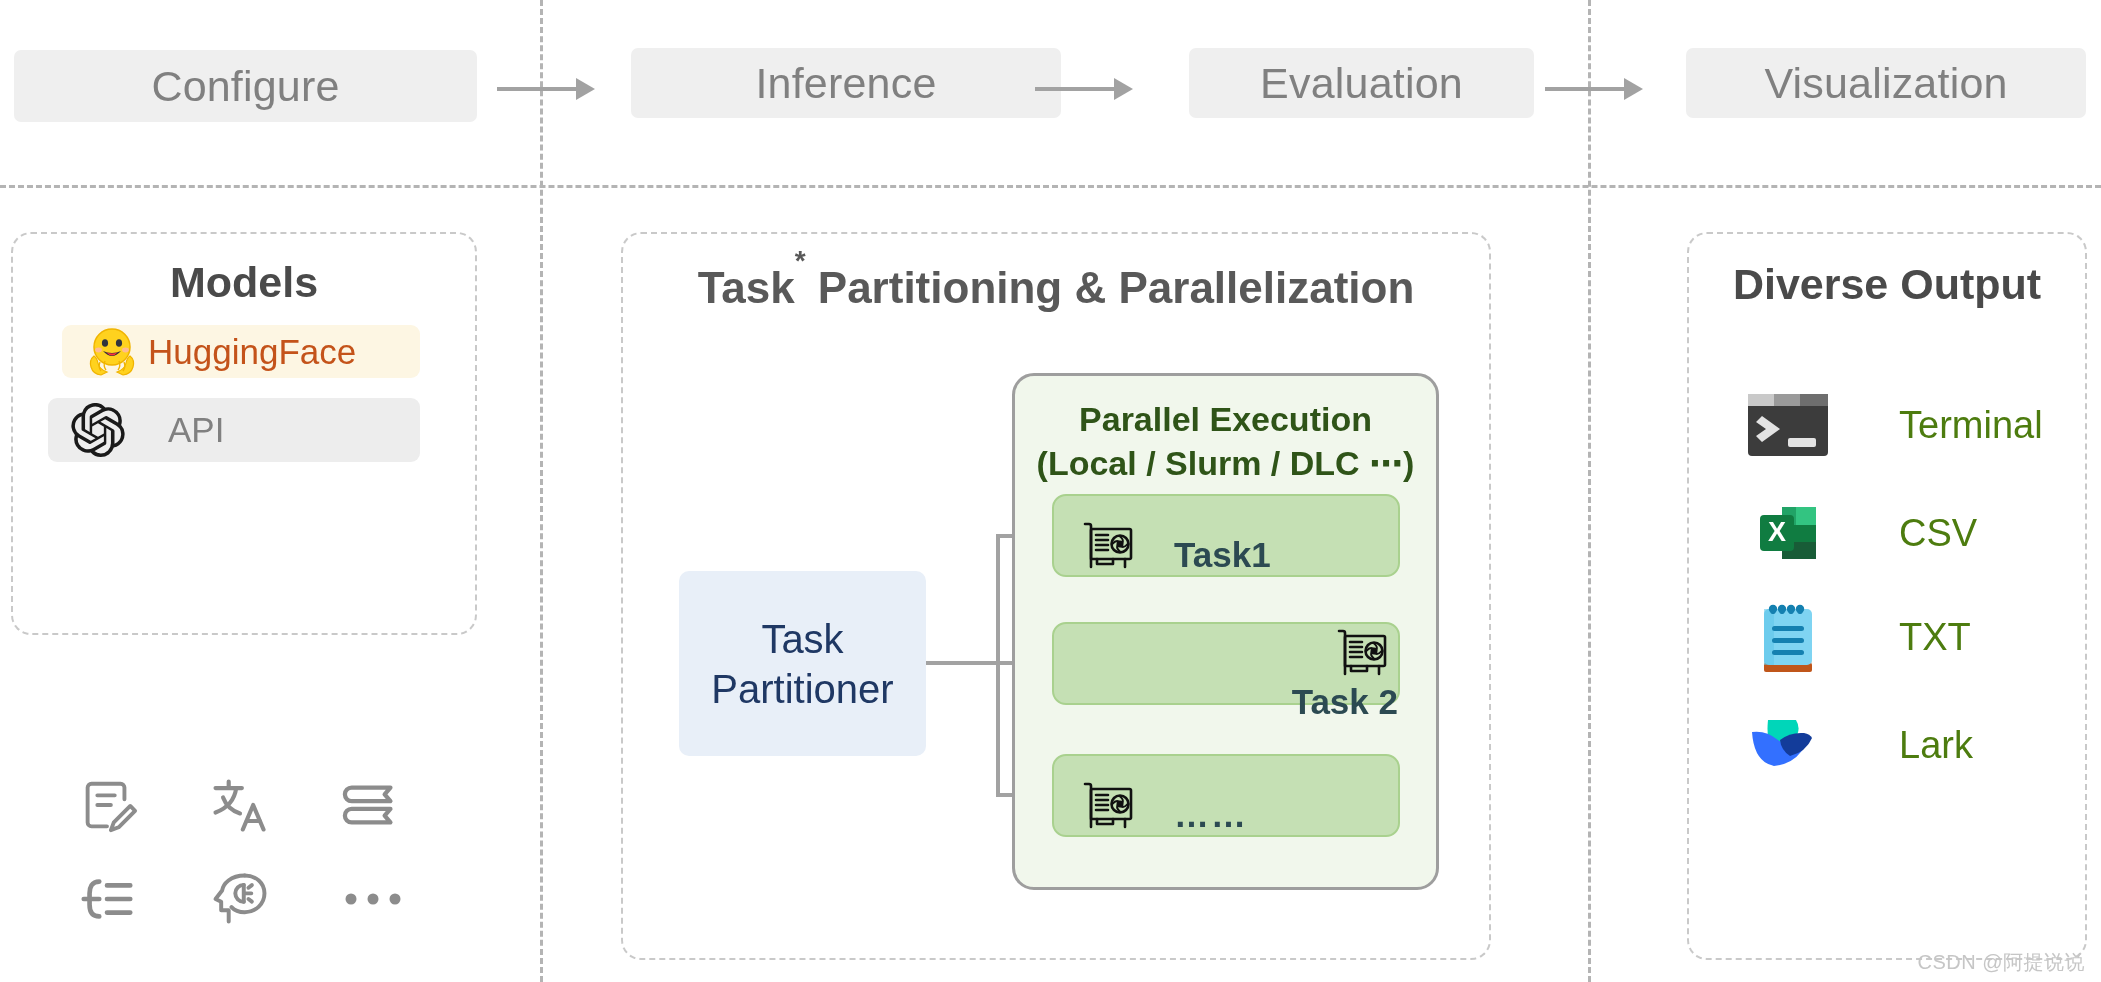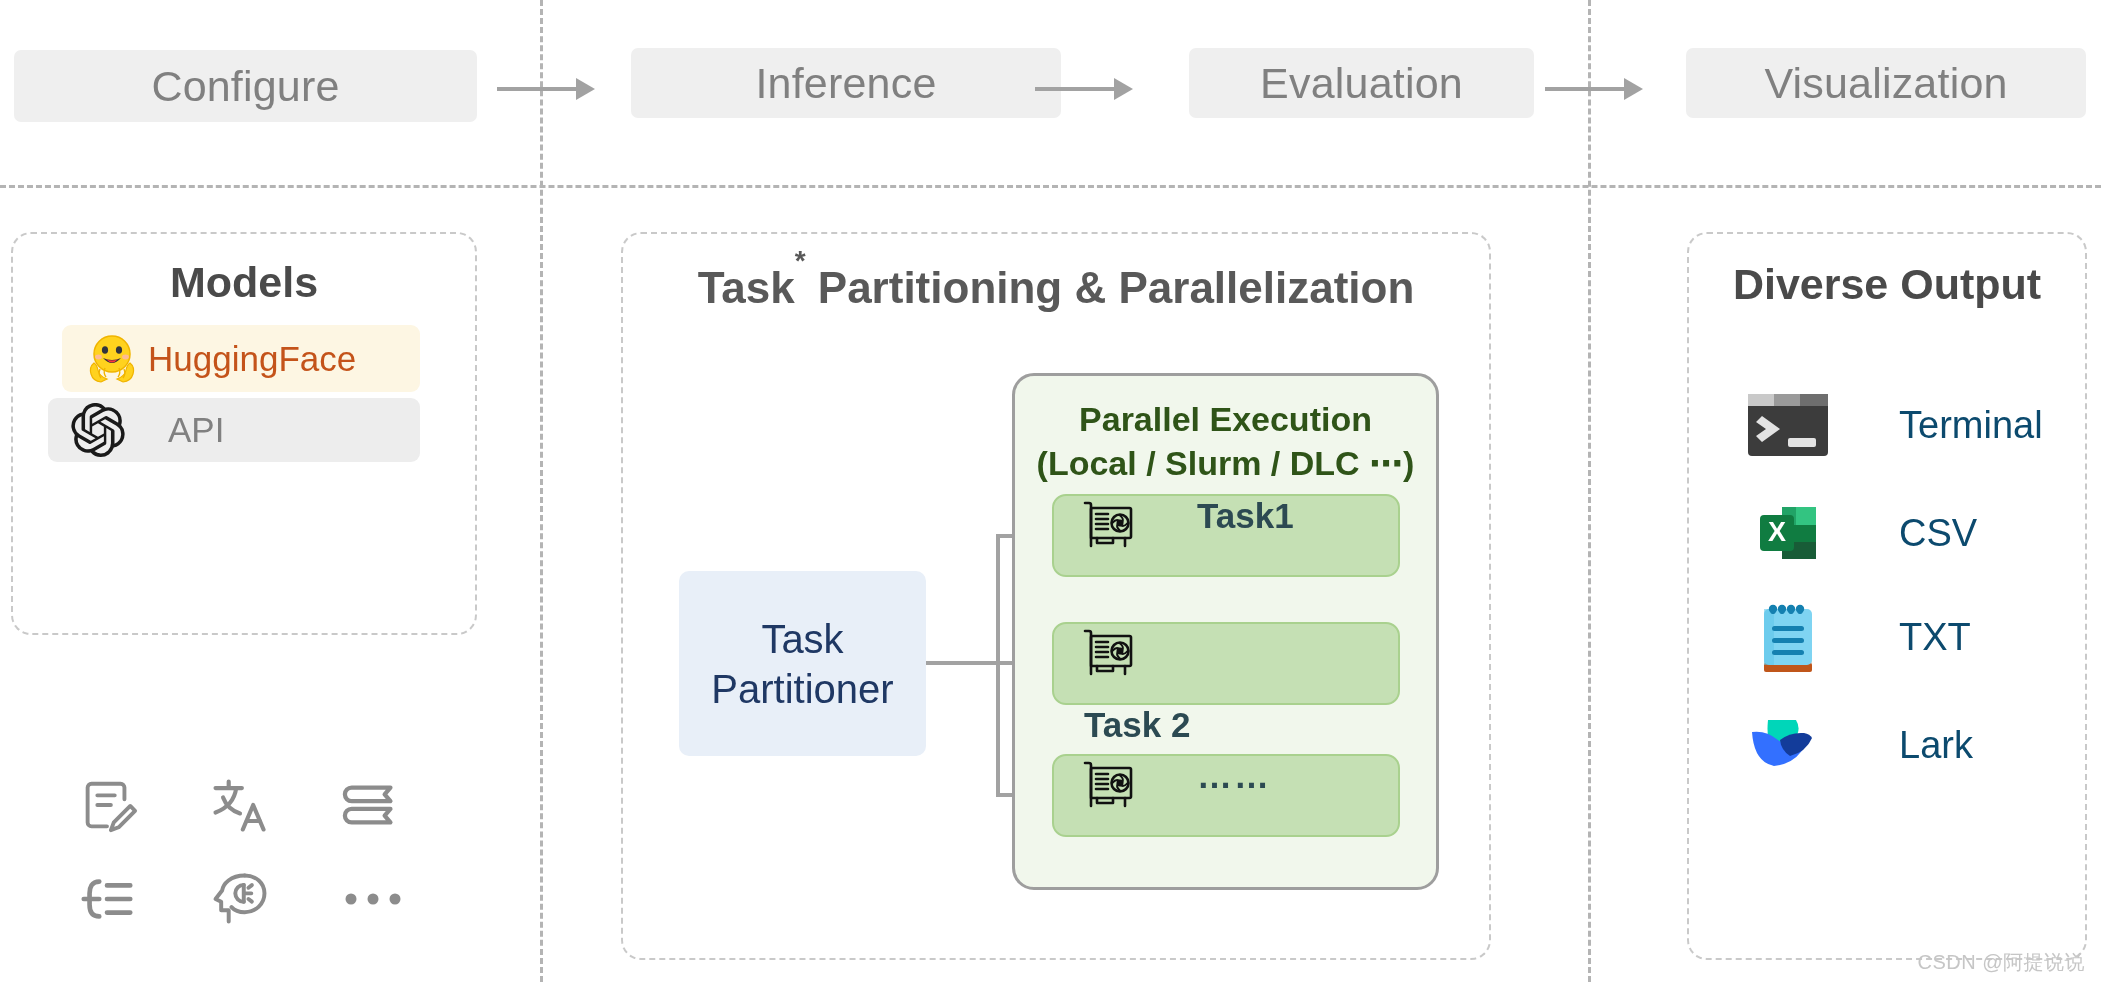--- a/index.html
+++ b/index.html
@@ -141,23 +141,22 @@
     font-weight: 700;
     font-size: 34px;
     line-height: 1.28;
   }
   .task-pill {
     position: absolute;
     background: #c5e0b4;
     border: 2px solid #a9d18e;
     border-radius: 14px;
     display: flex;
-    align-items: flex-start;
+    align-items: flex-end;
     box-sizing: border-box;
-    gap: 23px;
   }
   .task-label {
     color: #2c4a52;
     font-size: 35px;
     font-weight: 700;
   }
 
   
   .conn {
     position: absolute;
@@ -171,21 +170,21 @@
     border-left: 19px solid #a2a2a2;
   }
 
   
   .out-row {
     position: absolute;
     display: flex;
     align-items: center;
   }
   .out-label {
-    color: #0c4a6e;
+    color: #4d7c0f;
     font-size: 38px;
   }
   .out-icon {
     width: 86px;
     height: 86px;
     flex: 0 0 auto;
     display: flex;
     align-items: center;
     justify-content: center;
   }
@@ -233,21 +232,21 @@
   </div>
 
   <div class="stage" style="left:1686px; top:48px; width:400px; height:70px;">
     <span>Visualization</span>
   </div>
 
   <div class="panel" style="left:11px; top:232px; width:466px; height:403px;">
     <div class="panel-title" style="margin-top:24px; font-size:43px;">Models</div>
   </div>
 
-  <div class="model-row" style="left:62px; top:325px; width:358px; height:67px; background:#fdf6e3;text-align:right;">
+  <div class="model-row" style="left:62px; top:325px; width:358px; height:53px; background:#fdf6e3;text-align:right;">
     <span class="model-icon" style="width:64px; height:56px; margin-left:18px;">
       <svg width="56" height="52" viewBox="0 0 56 52">
         <circle cx="28" cy="21" r="18" fill="#ffd21e" stroke="#f0b400" stroke-width="1.5"></circle>
         <ellipse cx="21" cy="17" rx="3.1" ry="3.8" fill="#32343d"></ellipse>
         <ellipse cx="35" cy="17" rx="3.1" ry="3.8" fill="#32343d"></ellipse>
         <path d="M19 25 q9 10 18 0 q-9 4 -18 0z" fill="#32343d"></path>
         <path d="M22 26 q6 7 12 0 q-6 3 -12 0z" fill="#ff323d"></path>
         <ellipse cx="14.5" cy="24" rx="3.4" ry="2.4" fill="#ffb7a8" opacity=".85"></ellipse>
         <ellipse cx="41.5" cy="24" rx="3.4" ry="2.4" fill="#ffb7a8" opacity=".85"></ellipse>
         <path d="M10 30 q-5 4 -3 11 q2 7 10 8 l6 -3 q-8 -3 -9 -9 q-1 -5 -4 -7z" fill="#ffd21e" stroke="#f0b400" stroke-width="1.2"></path>

